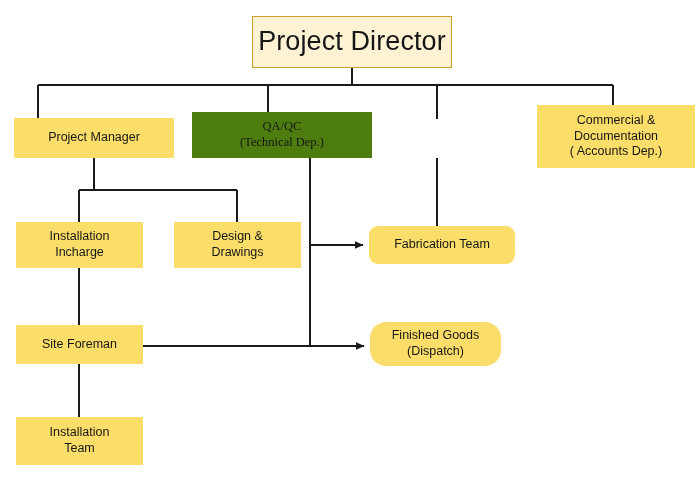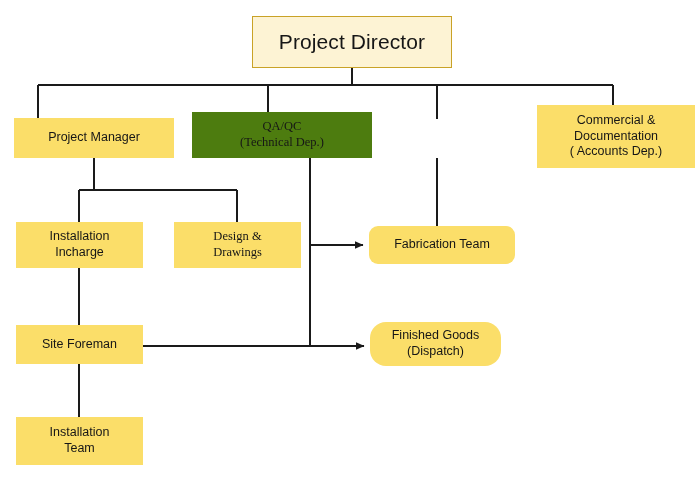--- a/index.html
+++ b/index.html
@@ -37,21 +37,21 @@
   }
   .node.solid {
     background: #FBDE69;
     border: none;
   }
   .node.root {
     background: #FDF3D4;
     border: 1.5px solid #C9A227;
   }
   .root-label {
-    font-size: 21px;
+    font-size: 27px;
     letter-spacing: 0.1px;
   }
   .lvl1-label { font-size: 12.5px; }
   .lvl2-label { font-size: 12.5px; }
 </style>
 </head>
 <body>
 
 <div id="canvas" style="background: rgb(255, 255, 255);">
 
@@ -110,21 +110,21 @@
     <span class="lvl1-label">Commercial &amp;
 Documentation
 ( Accounts Dep.)</span>
   </div>
 
   <div class="node solid" style="left: 16px; top: 222px; width: 127px; height: 46px; background: rgb(251, 222, 105); color: rgb(22, 22, 22);">
     <span class="lvl2-label">Installation
 Incharge</span>
   </div>
 
-  <div class="node solid" style="left: 174px; top: 222px; width: 127px; height: 46px; background: rgb(251, 222, 105); color: rgb(22, 22, 22); font-family: Liberation Serif, serif;">
+  <div class="node solid" style="left: 174px; top: 222px; width: 127px; height: 46px; background: rgb(251, 222, 105); color: rgb(22, 22, 22);">
     <span class="lvl2-label">Design &amp;
 Drawings</span>
   </div>
 
   <div class="node solid" style="left: 369px; top: 226px; width: 146px; height: 38px; background: rgb(251, 222, 105); color: rgb(22, 22, 22); border-radius: 9px;">
     <span class="lvl2-label">Fabrication Team</span>
   </div>
 
   <div class="node solid" style="left: 16px; top: 325px; width: 127px; height: 39px; background: rgb(251, 222, 105); color: rgb(22, 22, 22);">
     <span class="lvl2-label">Site Foreman</span>

